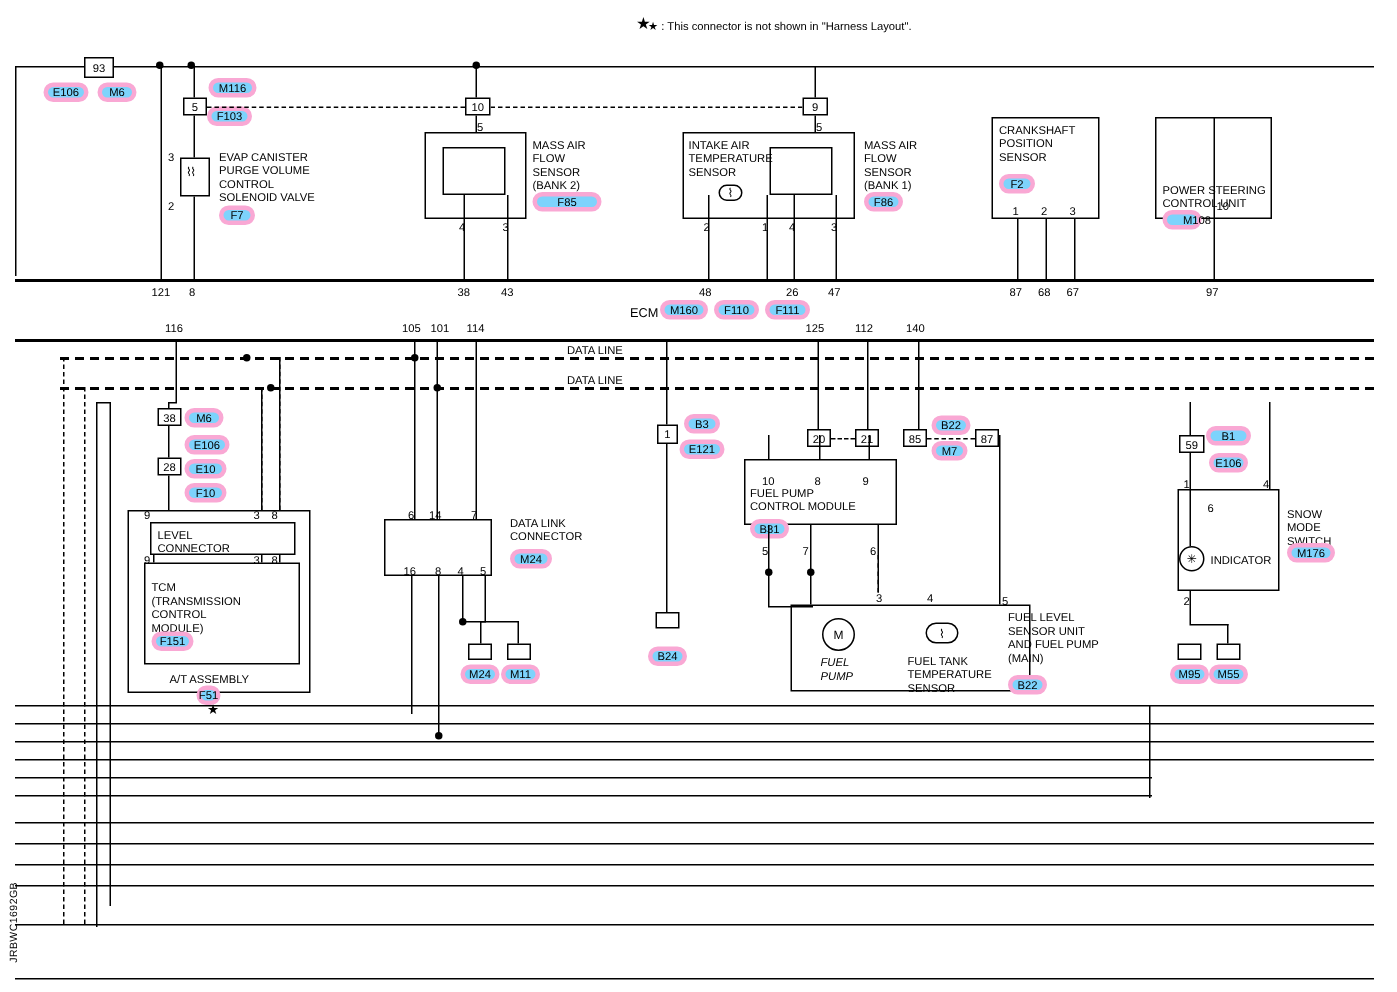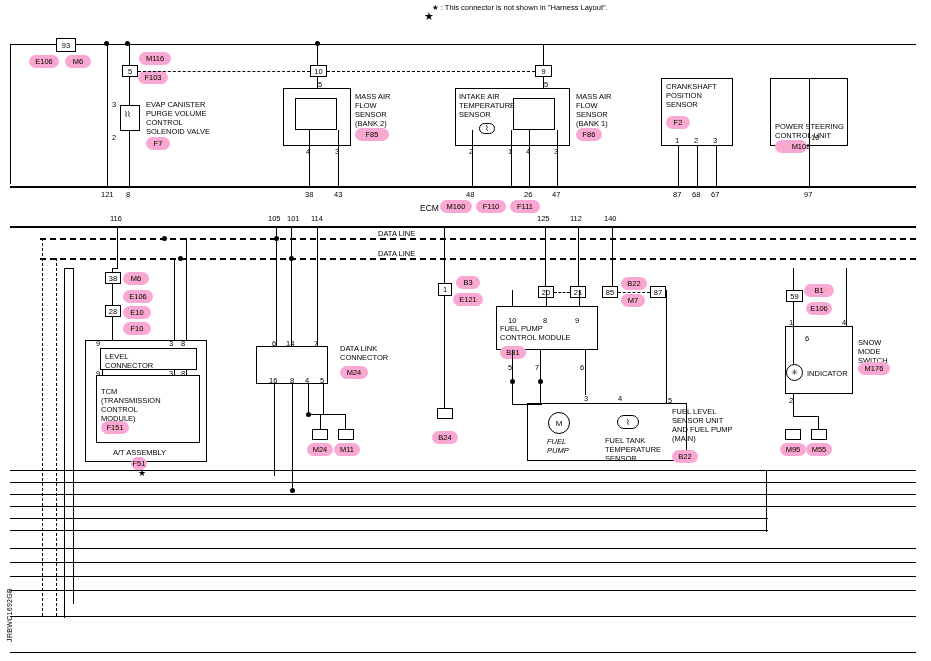--- a/index.html
+++ b/index.html
@@ -3,41 +3,41 @@
 <meta charset="utf-8">
 <style>
   html,body{margin:0;padding:0;background:#ffffff;}
   body{font-family:"Liberation Sans", sans-serif;}
   #root{position:relative;width:931px;height:661px;overflow:hidden;background:#fff;}
   .lbl{position:absolute;font-size:7.5px;line-height:9px;color:#000;white-space:pre;}
   .box{position:absolute;border:1.2px solid #000;background:#fff;box-sizing:border-box;}
   .hline{position:absolute;background:#000;height:1.2px;}
   .vline{position:absolute;background:#000;width:1.2px;}
   .thick{height:2.2px;}
-  .conn{position:absolute;border:6px solid #f9a8d4;background:#fca5a5;border-radius:7px;box-sizing:border-box;
+  .conn{position:absolute;border:3px solid #f9a8d4;background:#7dd3fc;border-radius:7px;box-sizing:border-box;
         font-size:7.5px;display:flex;align-items:center;justify-content:center;color:#000;}
   .sq{position:absolute;border:1.1px solid #000;background:#fff;box-sizing:border-box;
       font-size:7.5px;display:flex;align-items:center;justify-content:center;color:#000;}
   .dot{position:absolute;width:5px;height:5px;background:#000;border-radius:50%;}
   .dash{position:absolute;height:0;border-top:1.2px dashed #000;}
   .dashv{position:absolute;width:0;border-left:1.2px dashed #000;}
   .star{position:absolute;font-size:11px;line-height:11px;}
   .vert-text{position:absolute;font-size:7px;writing-mode:vertical-rl;transform:rotate(180deg);letter-spacing:0.3px;}
   .circ{position:absolute;border:1.2px solid #000;border-radius:50%;background:#fff;box-sizing:border-box;
         display:flex;align-items:center;justify-content:center;font-size:8px;}
   .coil{position:absolute;font-size:8px;letter-spacing:-1px;}
   .dline{position:absolute;height:0;border-top:2.4px dashed #000;}
 </style>
 </head>
 <body>
 
 <div id="root">
 
   <div class="star" style="left:424px;top:11px;">★</div>
-  <div class="lbl" style="left:432px;top:3px;text-align:right;">★ : This connector is not shown in "Harness Layout".</div>
+  <div class="lbl" style="left:432px;top:13px;text-align:right;">★ : This connector is not shown in "Harness Layout".</div>
 
   <div class="hline" style="left:10px;top:44px;width:906px;"></div>
 
   <div class="vline" style="left:10px;top:44px;height:140px;"></div>
 
   <div class="sq" style="left:56px;top:38px;width:20px;height:14px;">93</div>
   <div class="conn" style="left:29px;top:55px;width:30px;height:13px;">E106</div>
   <div class="conn" style="left:65px;top:55px;width:26px;height:13px;">M6</div>
 
   <div class="dot" style="left:104px;top:41px;"></div>
@@ -76,21 +76,21 @@
 
   <div class="box" style="left:283px;top:88px;width:68px;height:58px;"></div>
   <div class="box" style="left:295px;top:98px;width:42px;height:32px;"></div>
   <div class="lbl" style="left:318px;top:80px;">5</div>
   <div class="lbl" style="left:306px;top:147px;">4</div>
   <div class="lbl" style="left:335px;top:147px;">3</div>
   <div class="lbl" style="left:355px;top:92px;">MASS AIR
 FLOW
 SENSOR
 (BANK 2)</div>
-  <div class="conn" style="left:355px;top:128px;width:34px;height:13px;">F85</div>
+  <div class="conn" style="left:355px;top:128px;width:46px;height:13px;">F85</div>
   <div class="vline" style="left:317px;top:77px;height:11px;"></div>
   <div class="vline" style="left:309px;top:130px;height:56px;"></div>
   <div class="vline" style="left:338px;top:130px;height:56px;"></div>
 
   <div class="box" style="left:455px;top:88px;width:115px;height:58px;"></div>
   <div class="box" style="left:513px;top:98px;width:42px;height:32px;"></div>
   <div class="lbl" style="left:459px;top:92px;">INTAKE AIR
 TEMPERATURE
 SENSOR</div>
   <div class="circ" style="left:479px;top:123px;width:16px;height:11px;border-radius:6px;">⌇</div>

